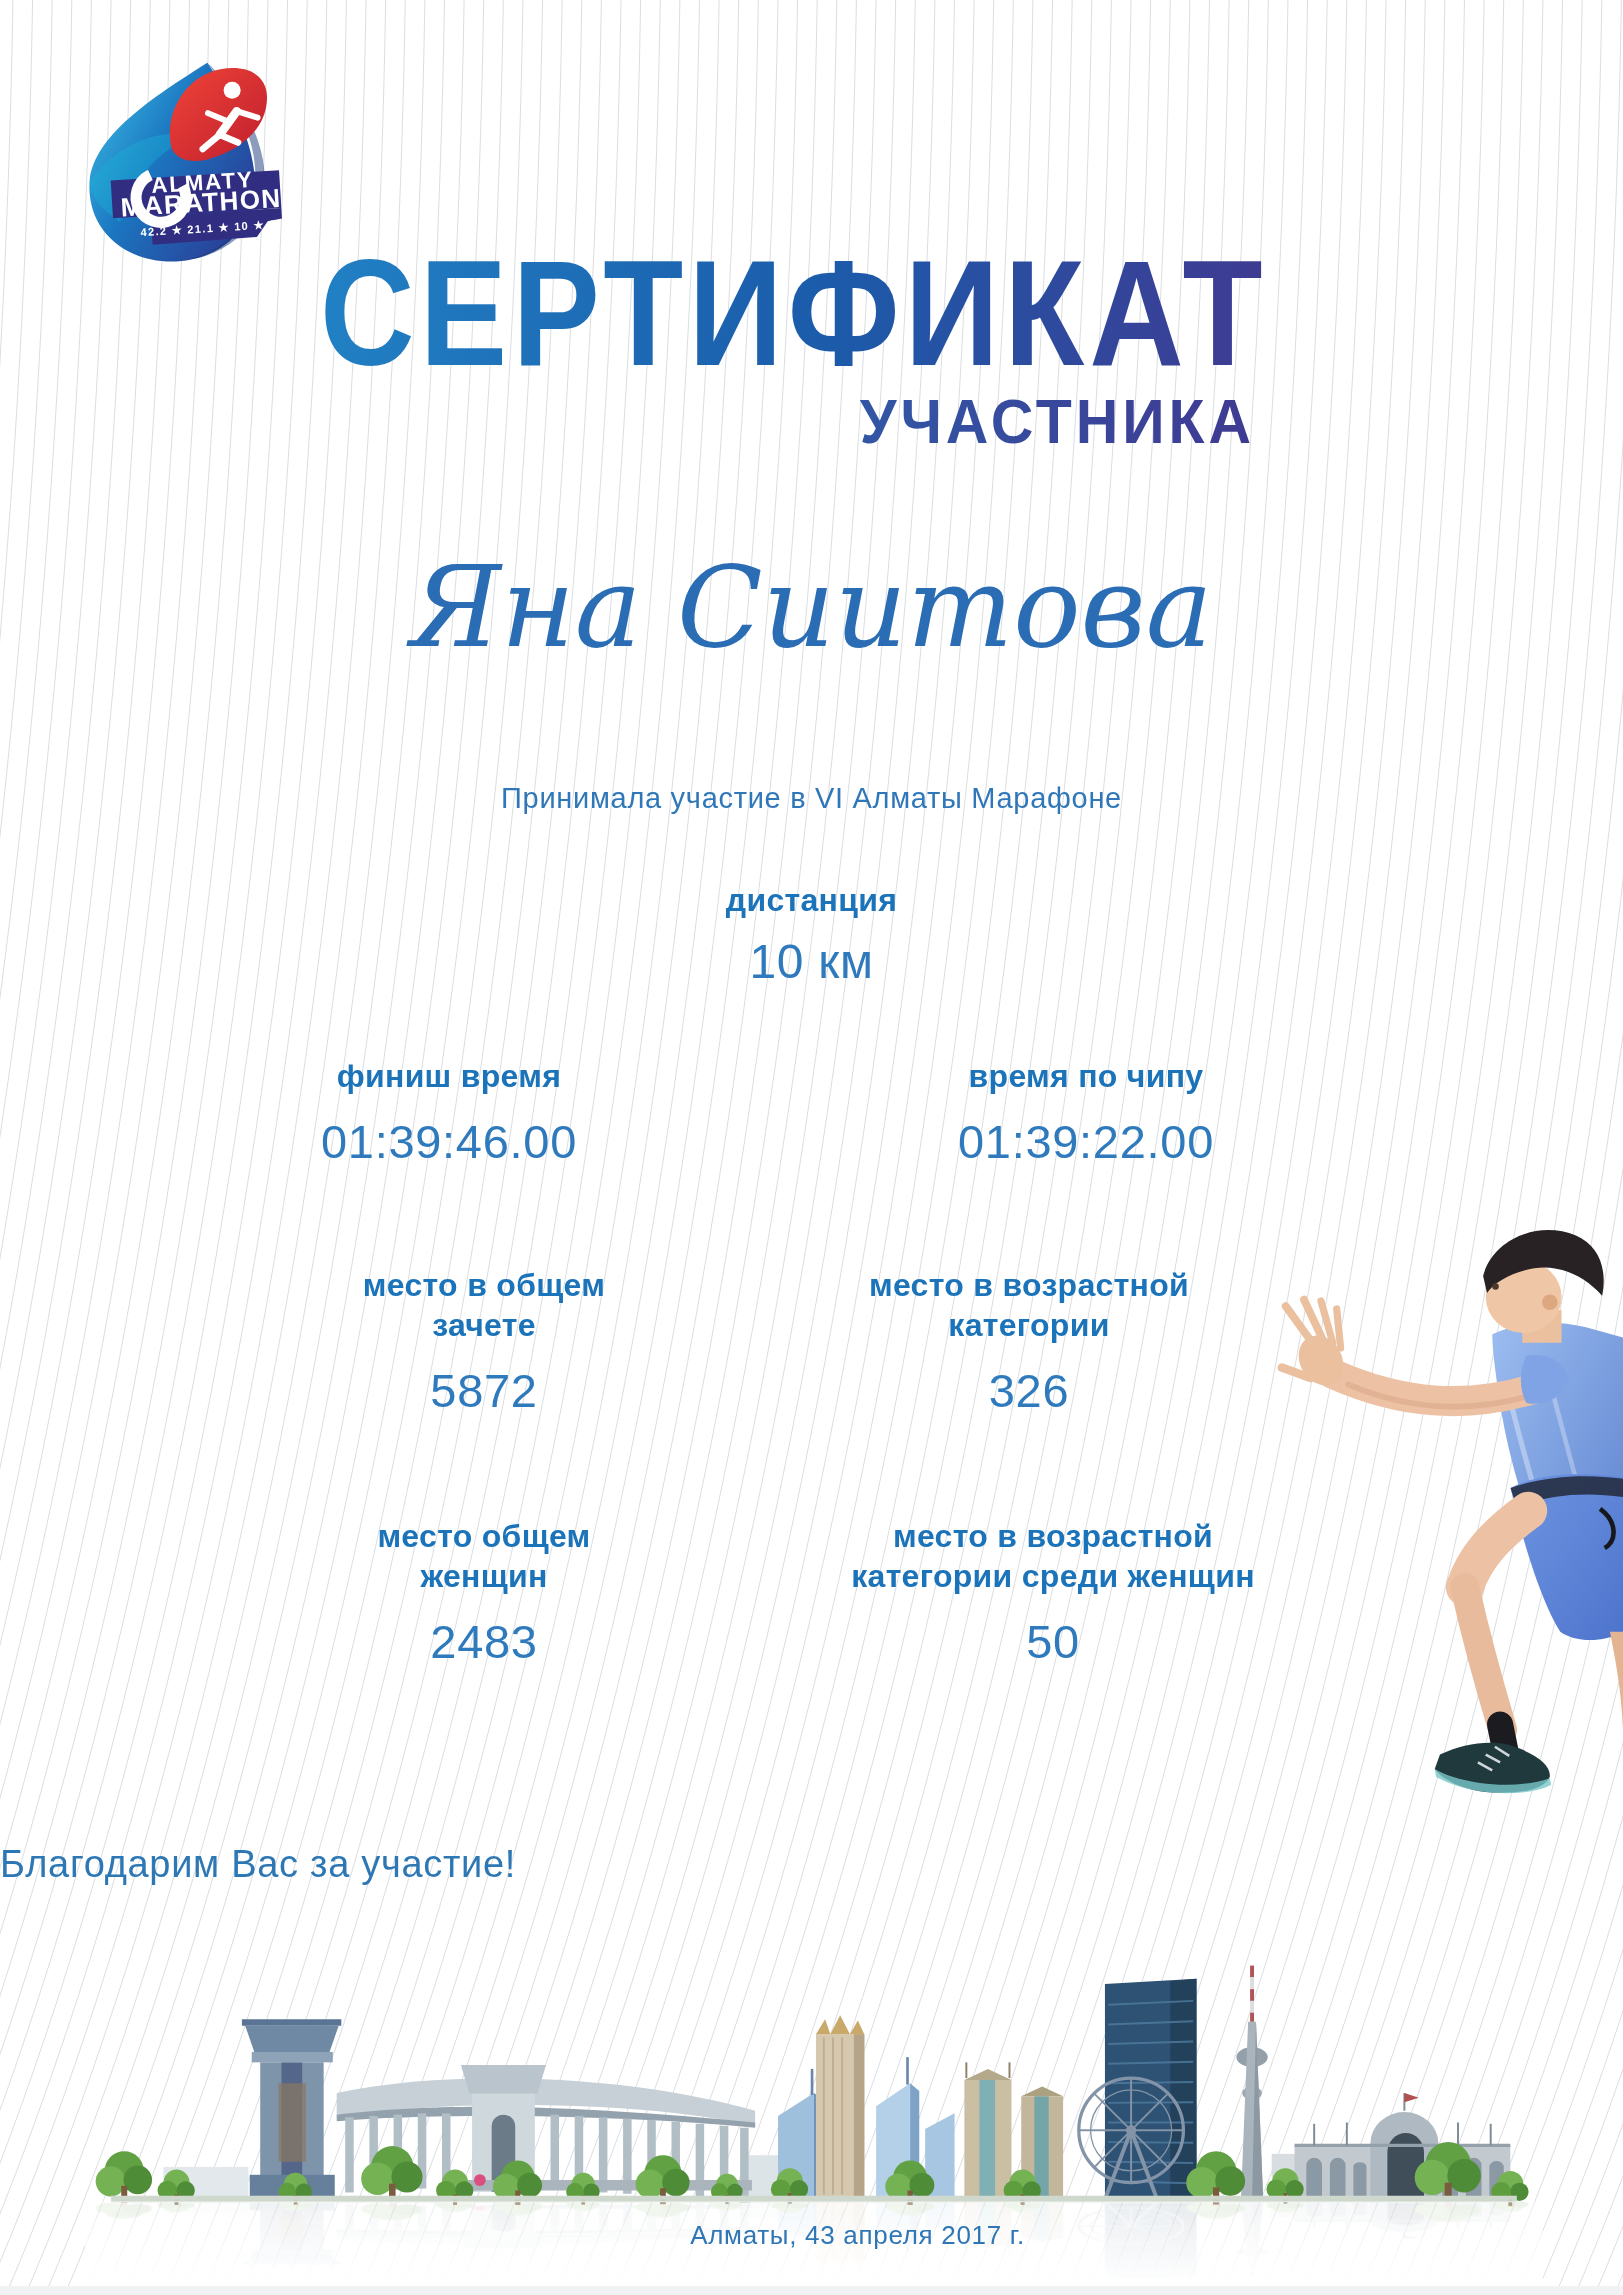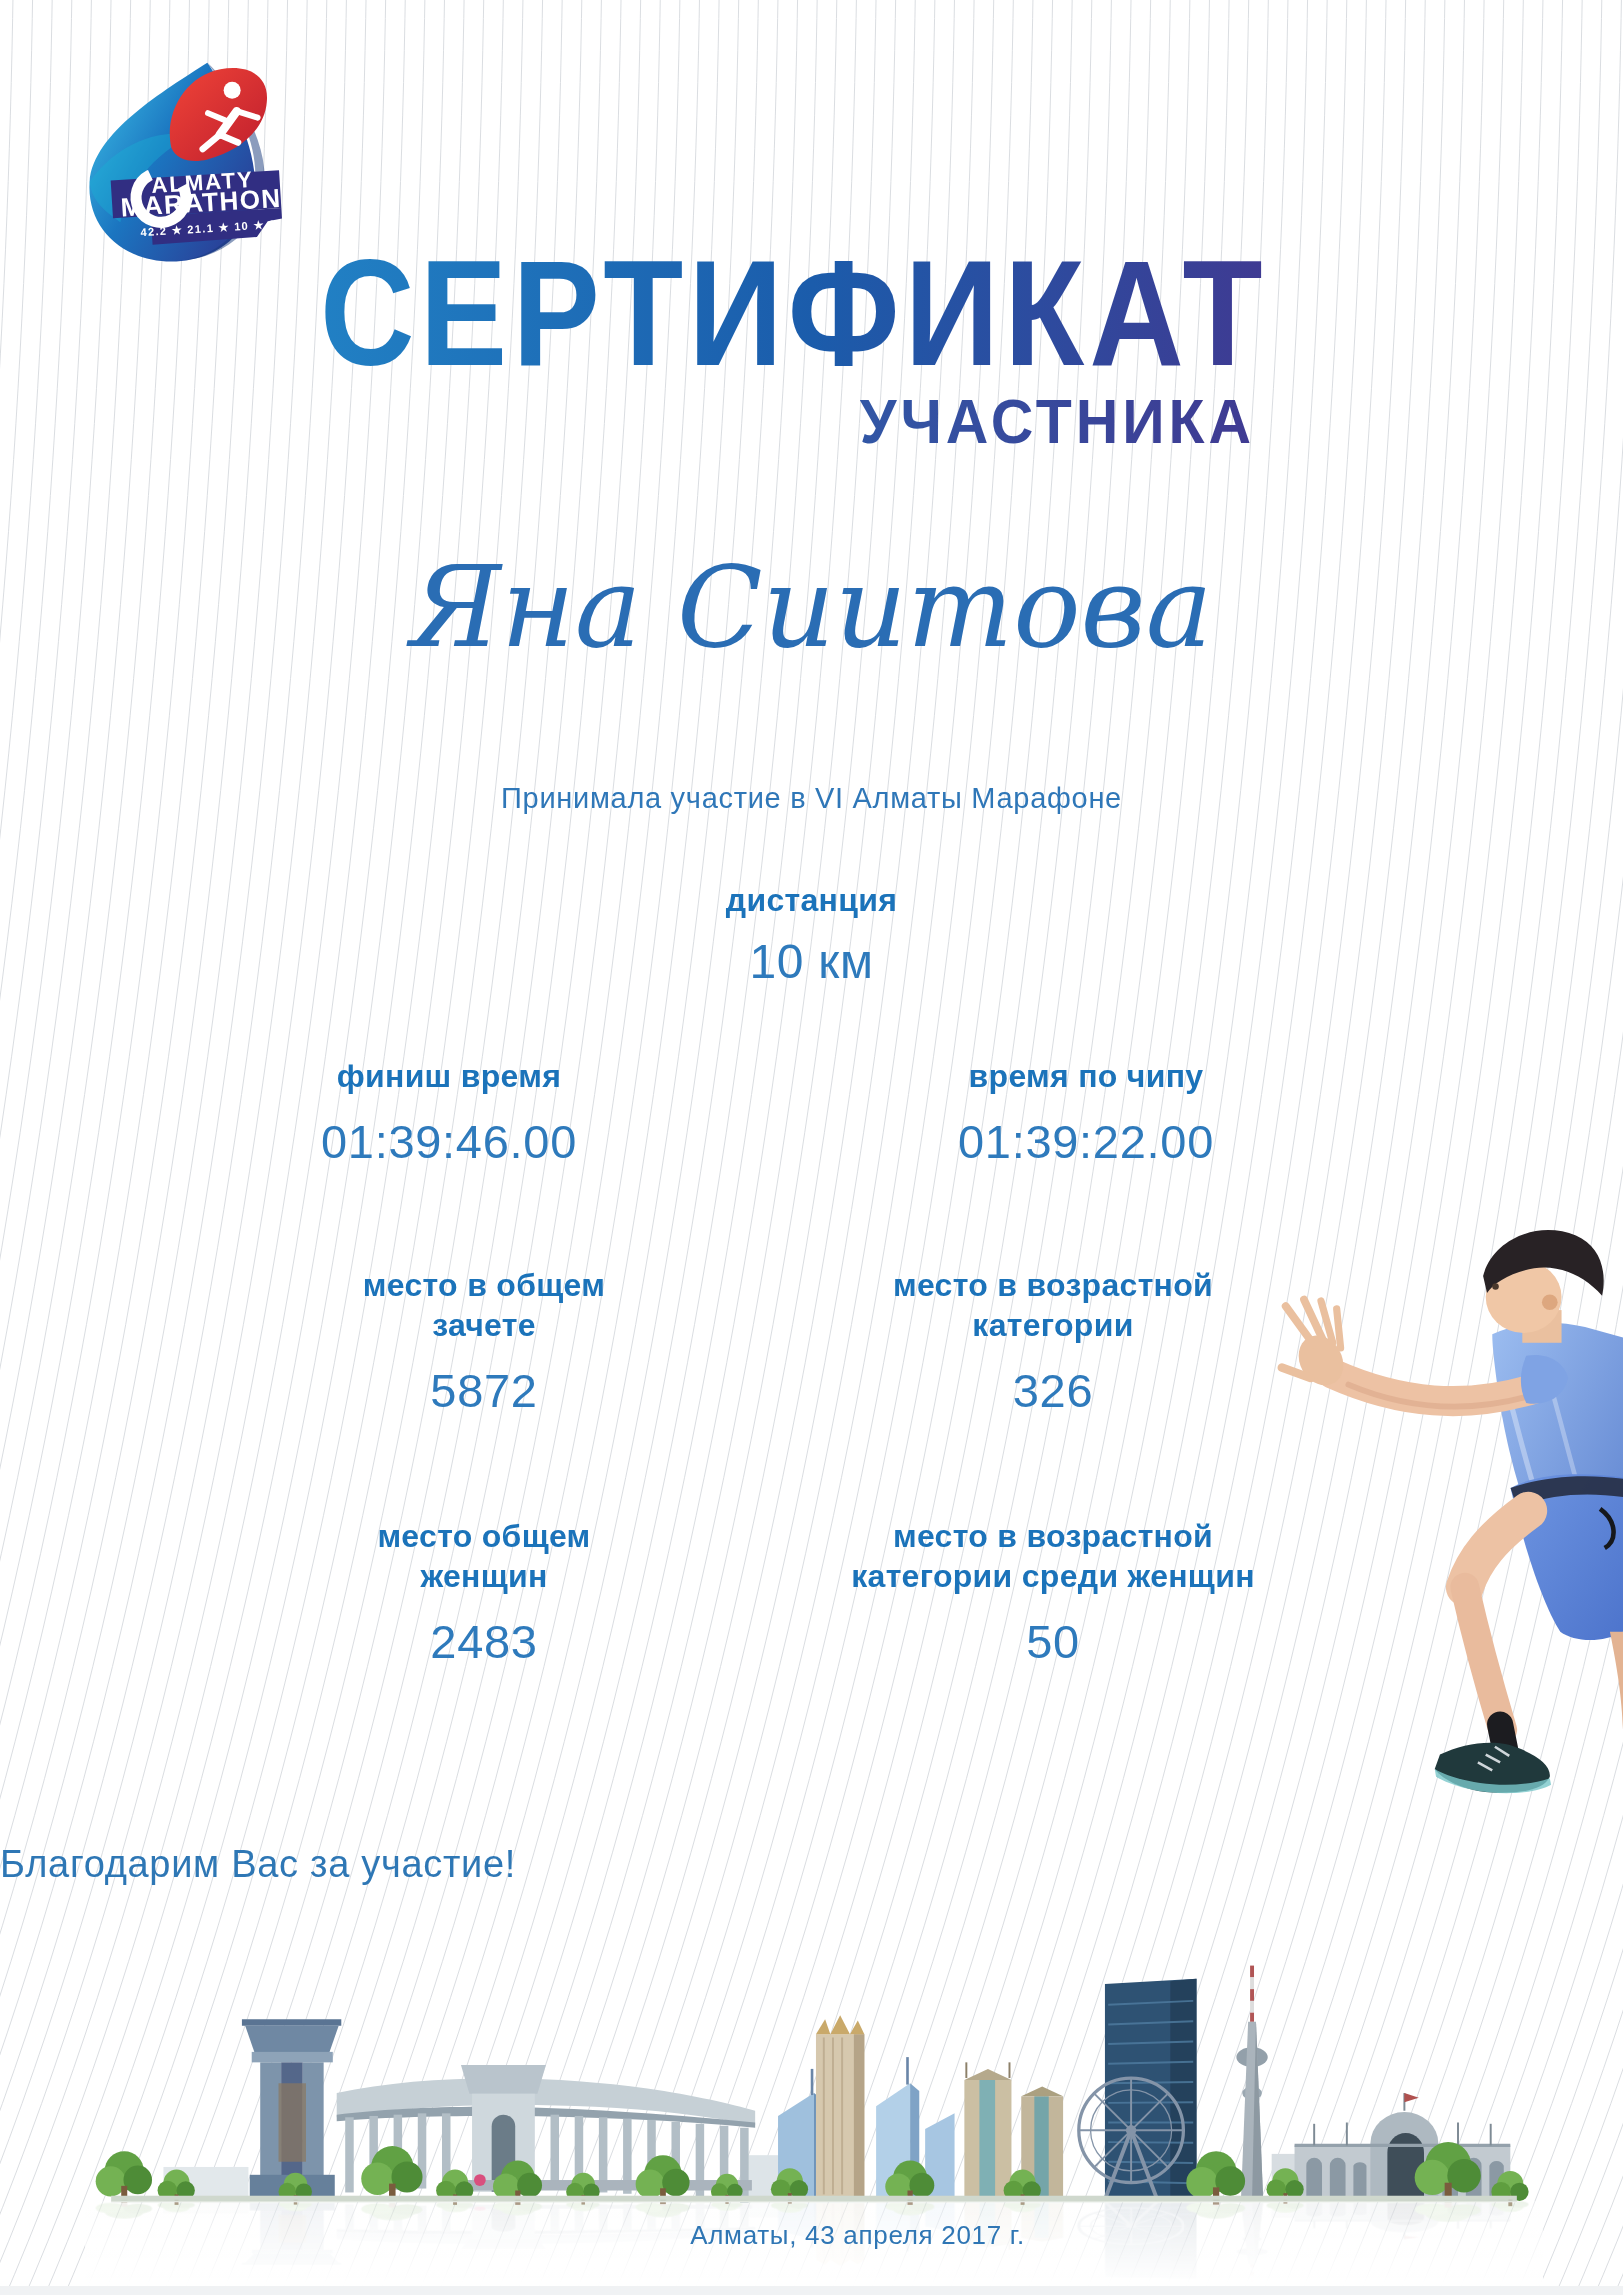--- a/index.html
+++ b/index.html
@@ -46,21 +46,21 @@
   .stat-value{
     font-size:47px;font-weight:400;color:#2e7abc;letter-spacing:0.7px;
     margin-top:22px;line-height:1;
   }
   .distance-block .stat-value{font-size:48px;margin-top:18.3px;}
 
   .stat{position:absolute;width:458px;text-align:center;}
   .stat.s0{left:220px;top:1052px;}
   .stat.s1{left:857px;top:1052px;}
   .stat.s2{left:255px;top:1261px;}
-  .stat.s3{left:824px;top:1261px;}
+  .stat.s3{left:800px;top:1261px;}
   .stat.s4{left:255px;top:1512px;}
   .stat.s5{left:824px;top:1512px;}
   .w480{max-width:314px;} .w560{max-width:366px;} .w360{max-width:235px;} .w680{max-width:445px;}
 
   .thanks-line{
     position:absolute;left:0;right:0;top:1844px;
     font-size:38px;color:#2e77b5;letter-spacing:0.7px;line-height:1.1;
   }
   .date-line{
     position:absolute;left:92px;right:0;top:2221px;text-align:center;

